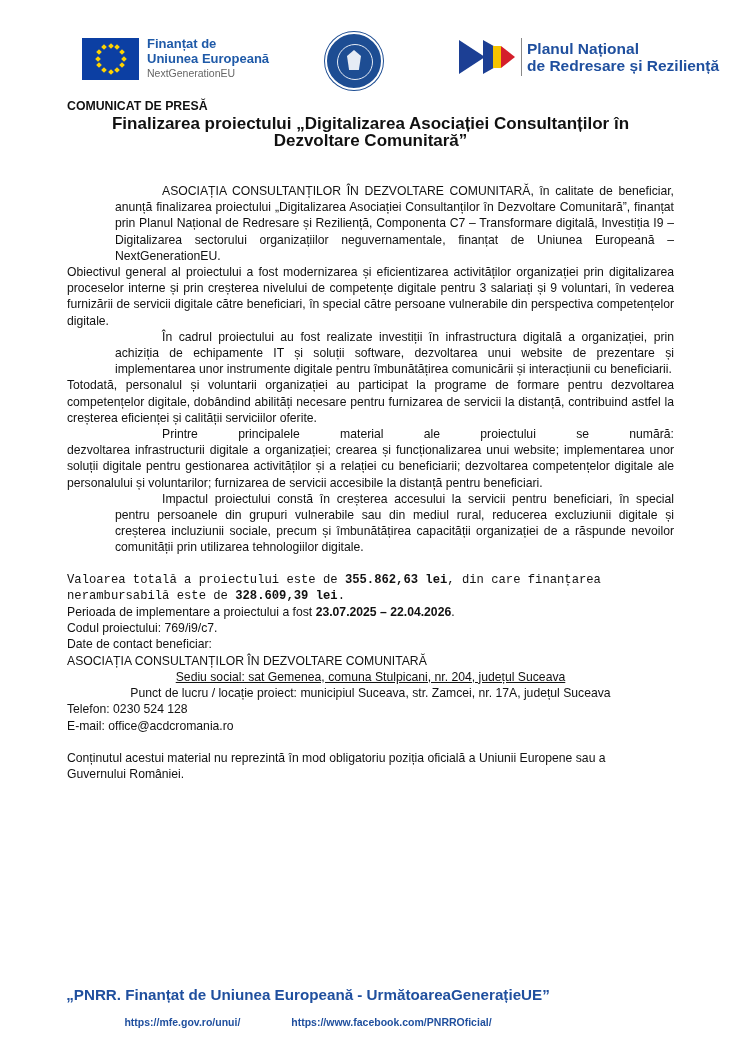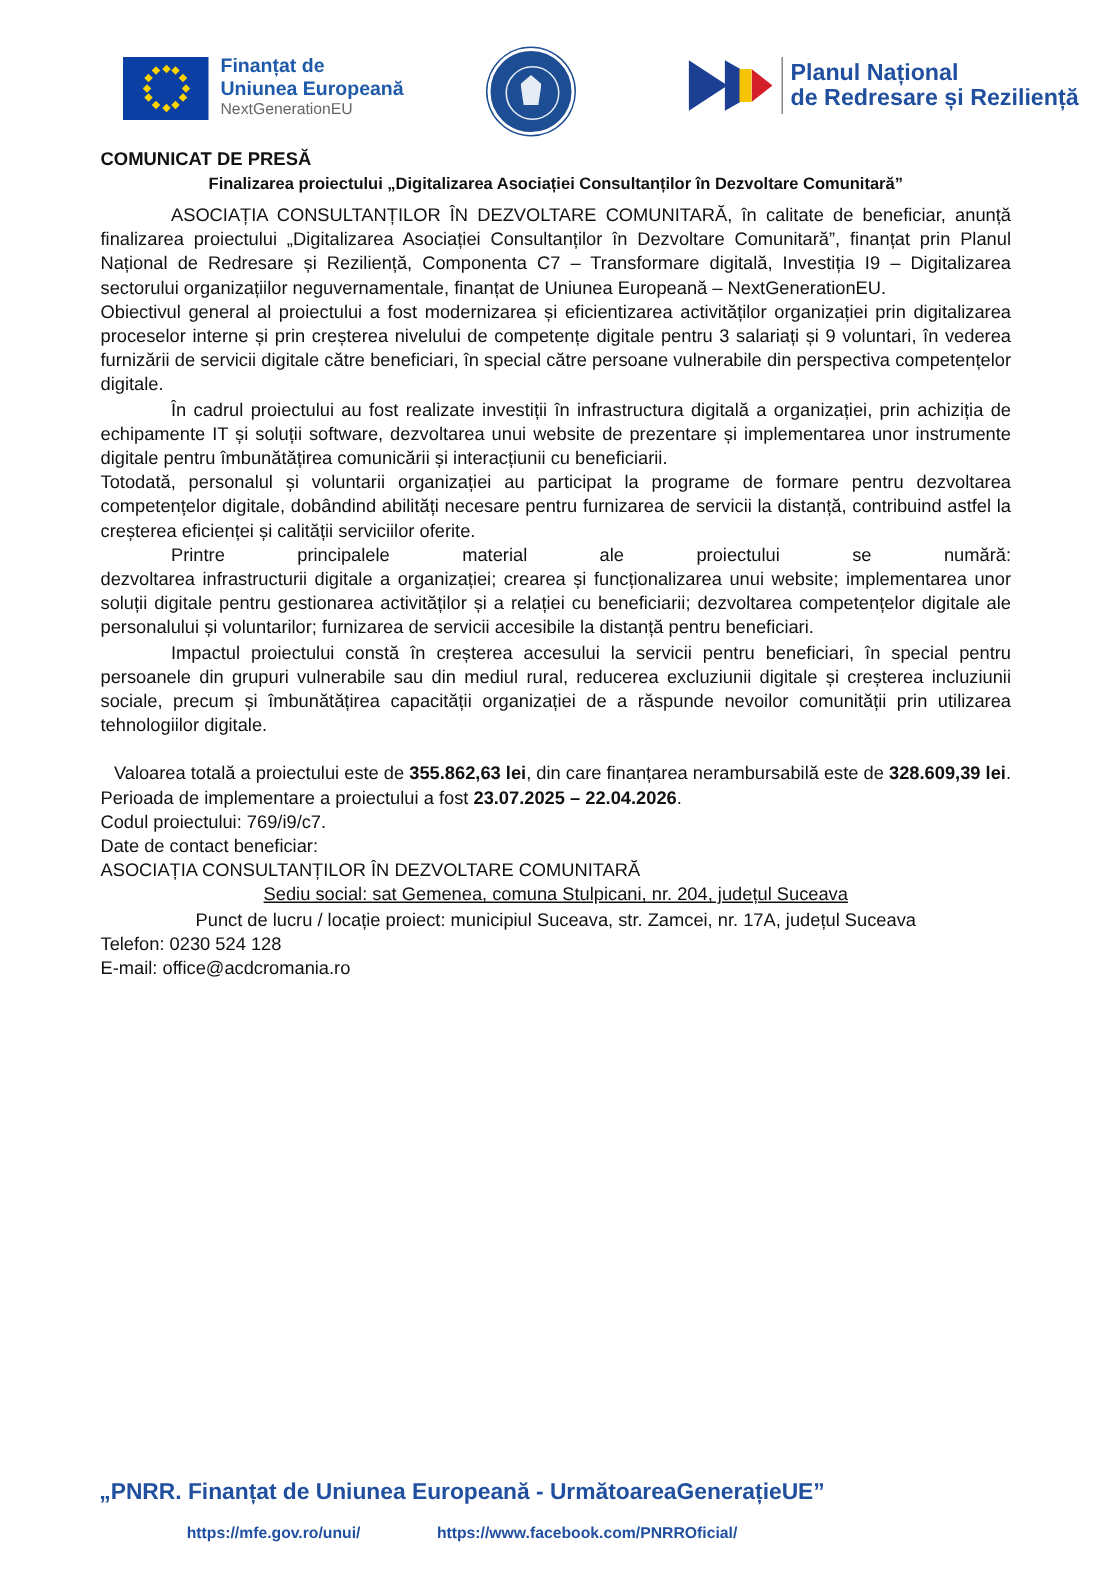--- a/index.html
+++ b/index.html
@@ -21,23 +21,23 @@
     .pnrr-arrows { position: relative; width: 56px; height: 34px; }
     .arr1 { position: absolute; left: 0; top: 0; width: 26px; height: 34px; background: #1c3f94; clip-path: polygon(0 0, 100% 50%, 0 100%); }
     .arr2 { position: absolute; left: 24px; top: 0; width: 12px; height: 34px; background: #1c3f94; clip-path: polygon(0 0, 100% 20%, 100% 80%, 0 100%); }
     .arr3 { position: absolute; left: 34px; top: 6px; width: 8px; height: 22px; background: #f6c400; }
     .arr4 { position: absolute; left: 42px; top: 6px; width: 14px; height: 22px; background: #d41f2b; clip-path: polygon(0 0, 100% 50%, 0 100%); }
     .pnrr-sep { width: 1px; height: 38px; background: #888; margin: 0 5px 0 6px; }
     .pnrr-text { color: #1f4f9e; font-weight: bold; font-size: 15.5px; line-height: 17px; }
 
     .doc { position: absolute; left: 67px; top: 98px; width: 607px; font-family: "Liberation Sans", sans-serif; font-size: 12.2px; line-height: 16.2px; color: #111; }
     .title { font-weight: bold; font-size: 12.3px; line-height: 17px; }
-    .subtitle { text-align: center; font-weight: bold; font-size: 11px; line-height: 17px; margin-bottom: 3px; }
+    .subtitle { text-align: center; font-weight: bold; font-size: 17px; line-height: 17px; margin-bottom: 34px; }
     .p { text-align: justify; margin: 0; }
-    .indent { text-indent: 47px; }
+    .indent { text-indent: 47px; margin-left: 48px; }
     .spacer { height: 16px; }
     b { font-weight: bold; }
 
     .footer { position: absolute; left: 0; width: 616px; top: 986px; text-align: center; }
     .slogan { color: #1f4f9e; font-weight: bold; font-size: 15.2px; }
     .links { margin-top: 13px; font-size: 10.5px; font-weight: bold; color: #1f4f9e; }
     .links span { margin: 0 24px; }
   </style>
 </head>
 <body>
@@ -92,32 +92,33 @@
   <p class="p indent">ASOCIAȚIA CONSULTANȚILOR ÎN DEZVOLTARE COMUNITARĂ, în calitate de beneficiar, anunță finalizarea proiectului „Digitalizarea Asociației Consultanților în Dezvoltare Comunitară”, finanțat prin Planul Național de Redresare și Reziliență, Componenta C7 – Transformare digitală, Investiția I9 – Digitalizarea sectorului organizațiilor neguvernamentale, finanțat de Uniunea Europeană – NextGenerationEU.</p>
   <p class="p">Obiectivul general al proiectului a fost modernizarea și eficientizarea activităților organizației prin digitalizarea proceselor interne și prin creșterea nivelului de competențe digitale pentru 3 salariați și 9 voluntari, în vederea furnizării de servicii digitale către beneficiari, în special către persoane vulnerabile din perspectiva competențelor digitale.</p>
   <p class="p indent">În cadrul proiectului au fost realizate investiții în infrastructura digitală a organizației, prin achiziția de echipamente IT și soluții software, dezvoltarea unui website de prezentare și implementarea unor instrumente digitale pentru îmbunătățirea comunicării și interacțiunii cu beneficiarii.</p>
   <p class="p">Totodată, personalul și voluntarii organizației au participat la programe de formare pentru dezvoltarea competențelor digitale, dobândind abilități necesare pentru furnizarea de servicii la distanță, contribuind astfel la creșterea eficienței și calității serviciilor oferite.</p>
   <p class="p indent" style="text-align-last: justify;">Printre principalele material ale proiectului se numără:</p>
   <p class="p">dezvoltarea infrastructurii digitale a organizației; crearea și funcționalizarea unui website; implementarea unor soluții digitale pentru gestionarea activităților și a relației cu beneficiarii; dezvoltarea competențelor digitale ale personalului și voluntarilor; furnizarea de servicii accesibile la distanță pentru beneficiari.</p>
   <p class="p indent">Impactul proiectului constă în creșterea accesului la servicii pentru beneficiari, în special pentru persoanele din grupuri vulnerabile sau din mediul rural, reducerea excluziunii digitale și creșterea incluziunii sociale, precum și îmbunătățirea capacității organizației de a răspunde nevoilor comunității prin utilizarea tehnologiilor digitale.</p>
 
   <div class="spacer"></div>
 
-  <p class="p" style="text-align:right;"><span>Valoarea totală a proiectului este de </span><b>355.862,63 lei</b><span>, din care finanțarea nerambursabilă este de </span><b>328.609,39 lei</b><span>.</span></p>
+  <p class="p" style="text-align:left;font-family:Liberation Mono, monospace;"><span>Valoarea totală a proiectului este de </span><b>355.862,63 lei</b><span>, din care finanțarea nerambursabilă este de </span><b>328.609,39 lei</b><span>.</span></p>
   <p class="p" style="text-align:left;"><span>Perioada de implementare a proiectului a fost </span><b>23.07.2025 – 22.04.2026</b><span>.</span></p>
   <p class="p" style="text-align:left;">Codul proiectului: 769/i9/c7.</p>
   <p class="p" style="text-align:left;">Date de contact beneficiar:</p>
   <p class="p" style="text-align:left;">ASOCIAȚIA CONSULTANȚILOR ÎN DEZVOLTARE COMUNITARĂ</p>
   <p class="p" style="text-align:center;text-decoration:underline;">Sediu social: sat Gemenea, comuna Stulpicani, nr. 204, județul Suceava</p>
   <p class="p" style="text-align:center;">Punct de lucru / locație proiect: municipiul Suceava, str. Zamcei, nr. 17A, județul Suceava</p>
   <p class="p" style="text-align:left;">Telefon: 0230 524 128</p>
   <p class="p" style="text-align:left;">E-mail: office@acdcromania.ro</p>
 
   <div class="spacer"></div>
 
+  <p class="p" style="text-align:left; width:590px;">Conținutul acestui material nu reprezintă în mod obligatoriu poziția oficială a Uniunii Europene sau a Guvernului României.</p>
 </div>
 
 <div class="footer">
   <div class="slogan">„PNRR. Finanțat de Uniunea Europeană - UrmătoareaGenerațieUE”</div>
   <div class="links">
     <span>https://mfe.gov.ro/unui/</span>
     <span>https://www.facebook.com/PNRROficial/</span>
   </div>
 </div>
 

